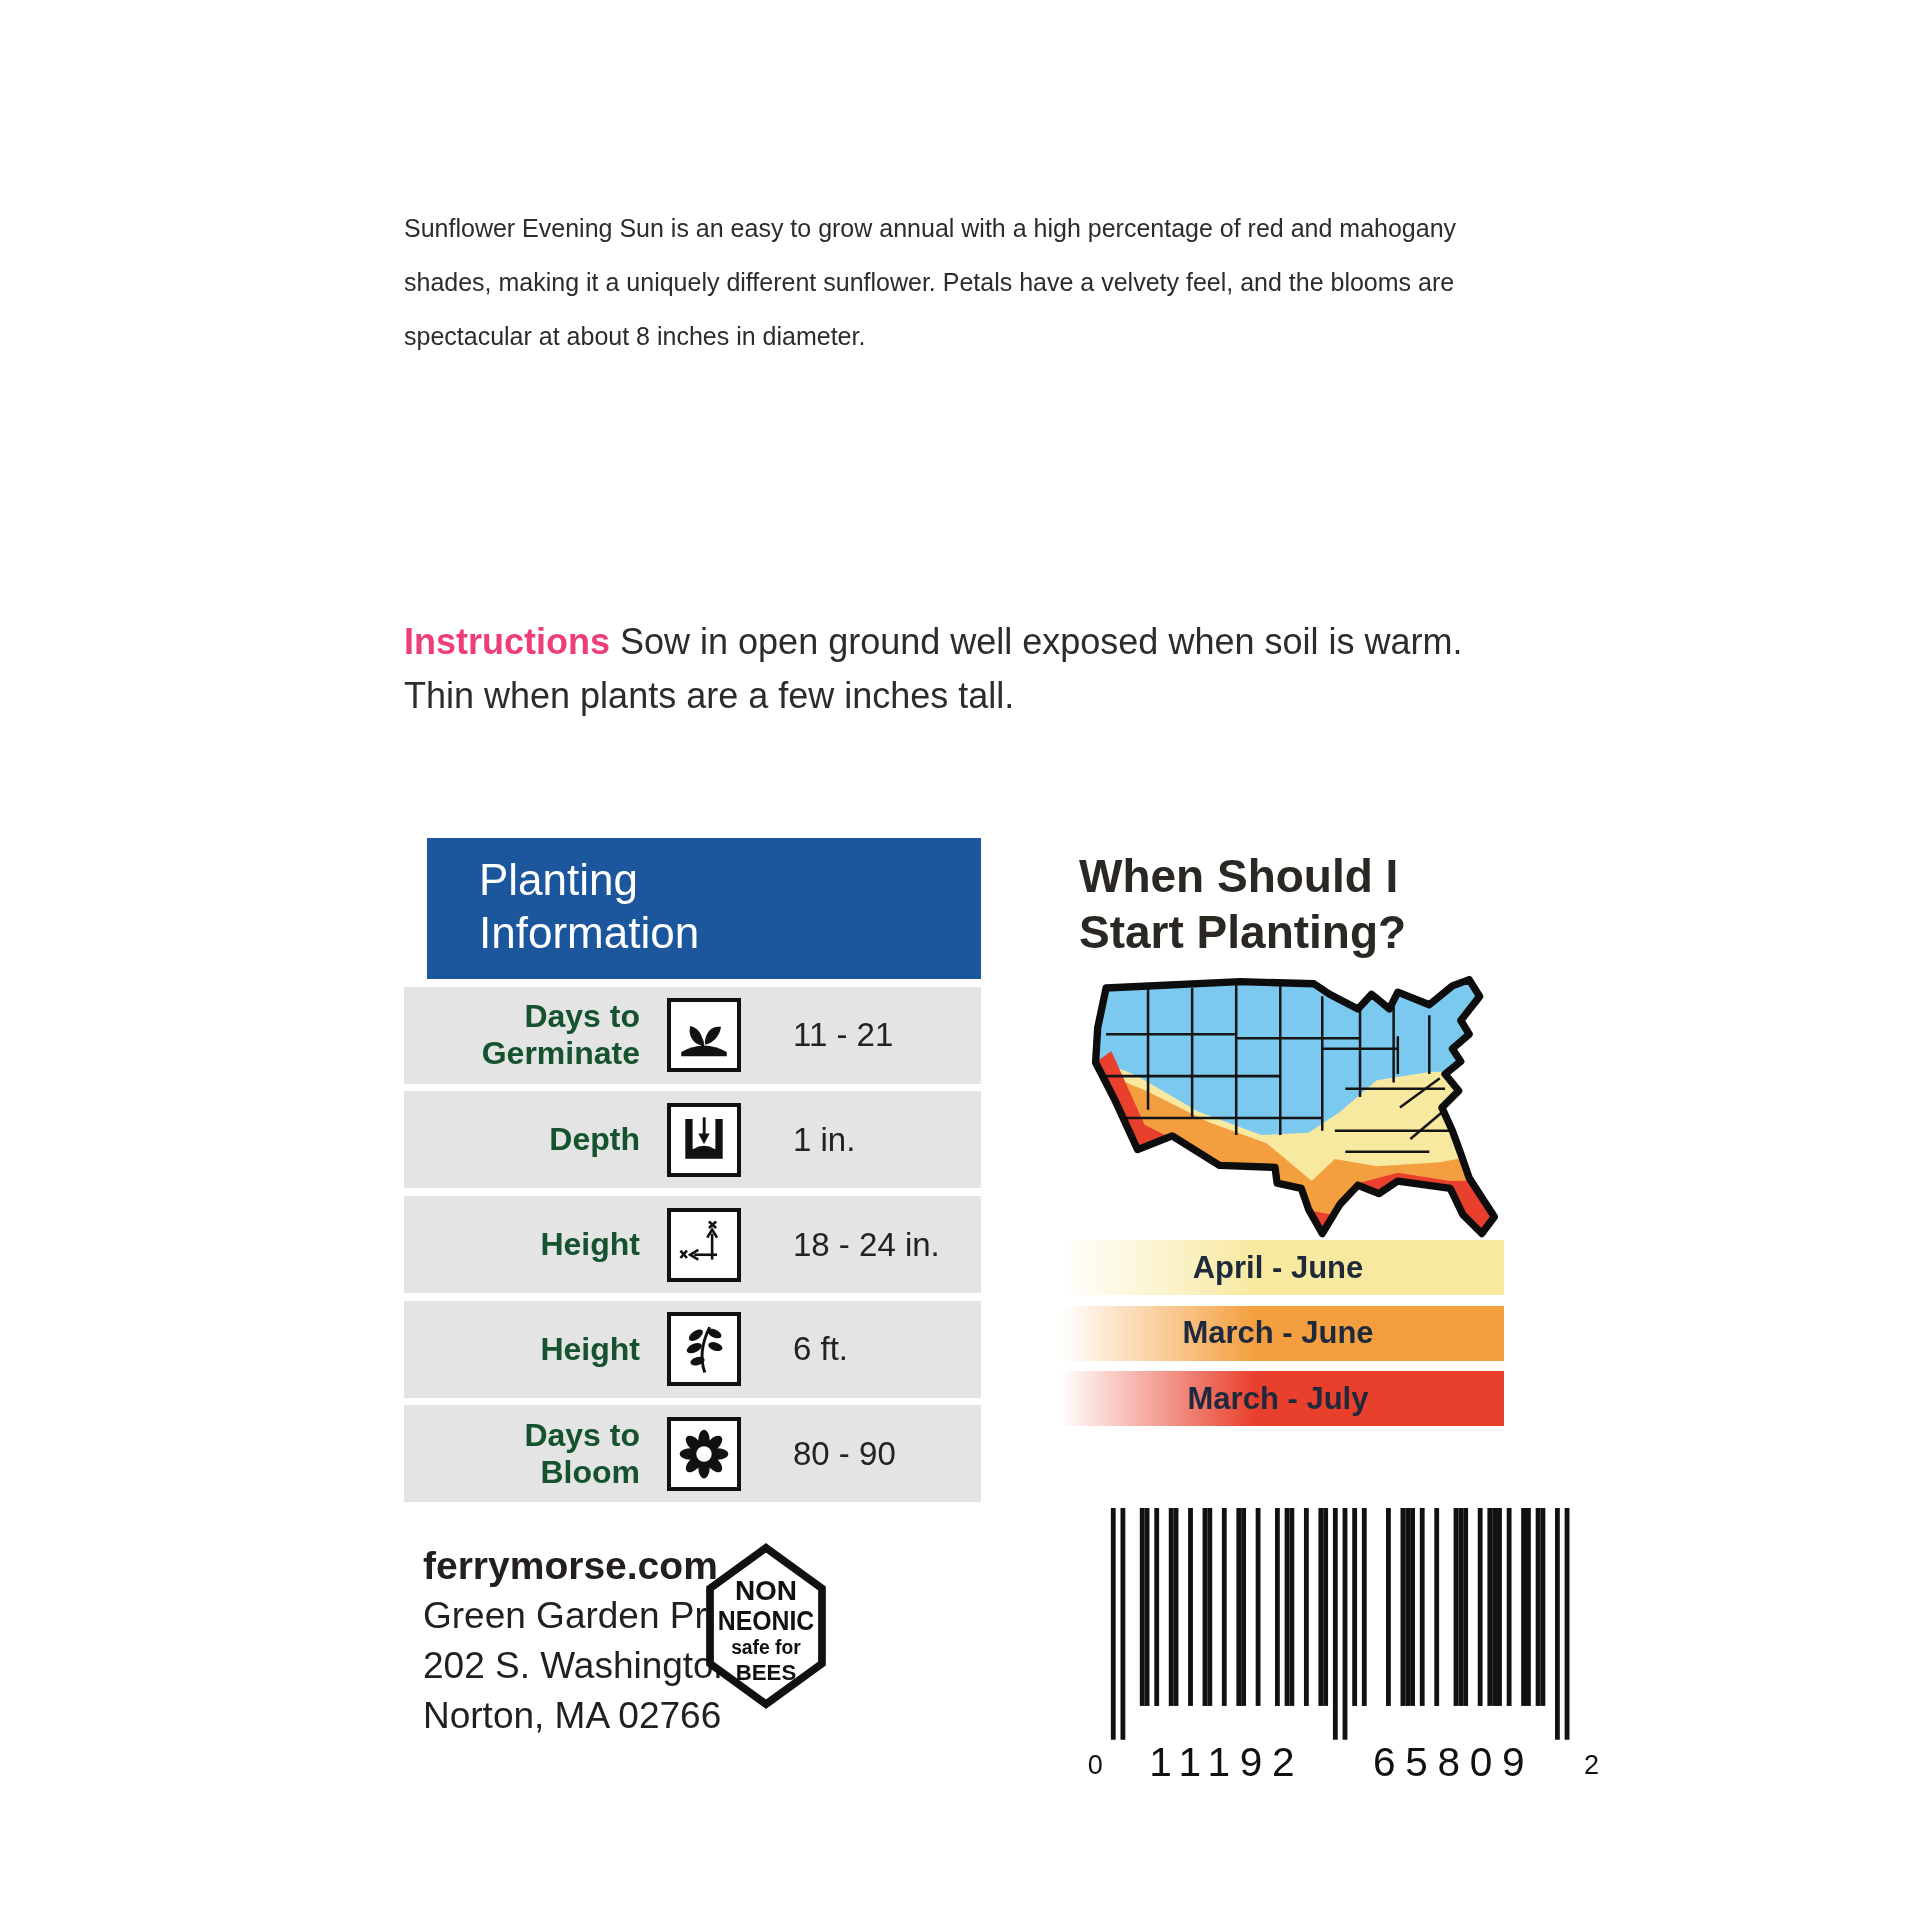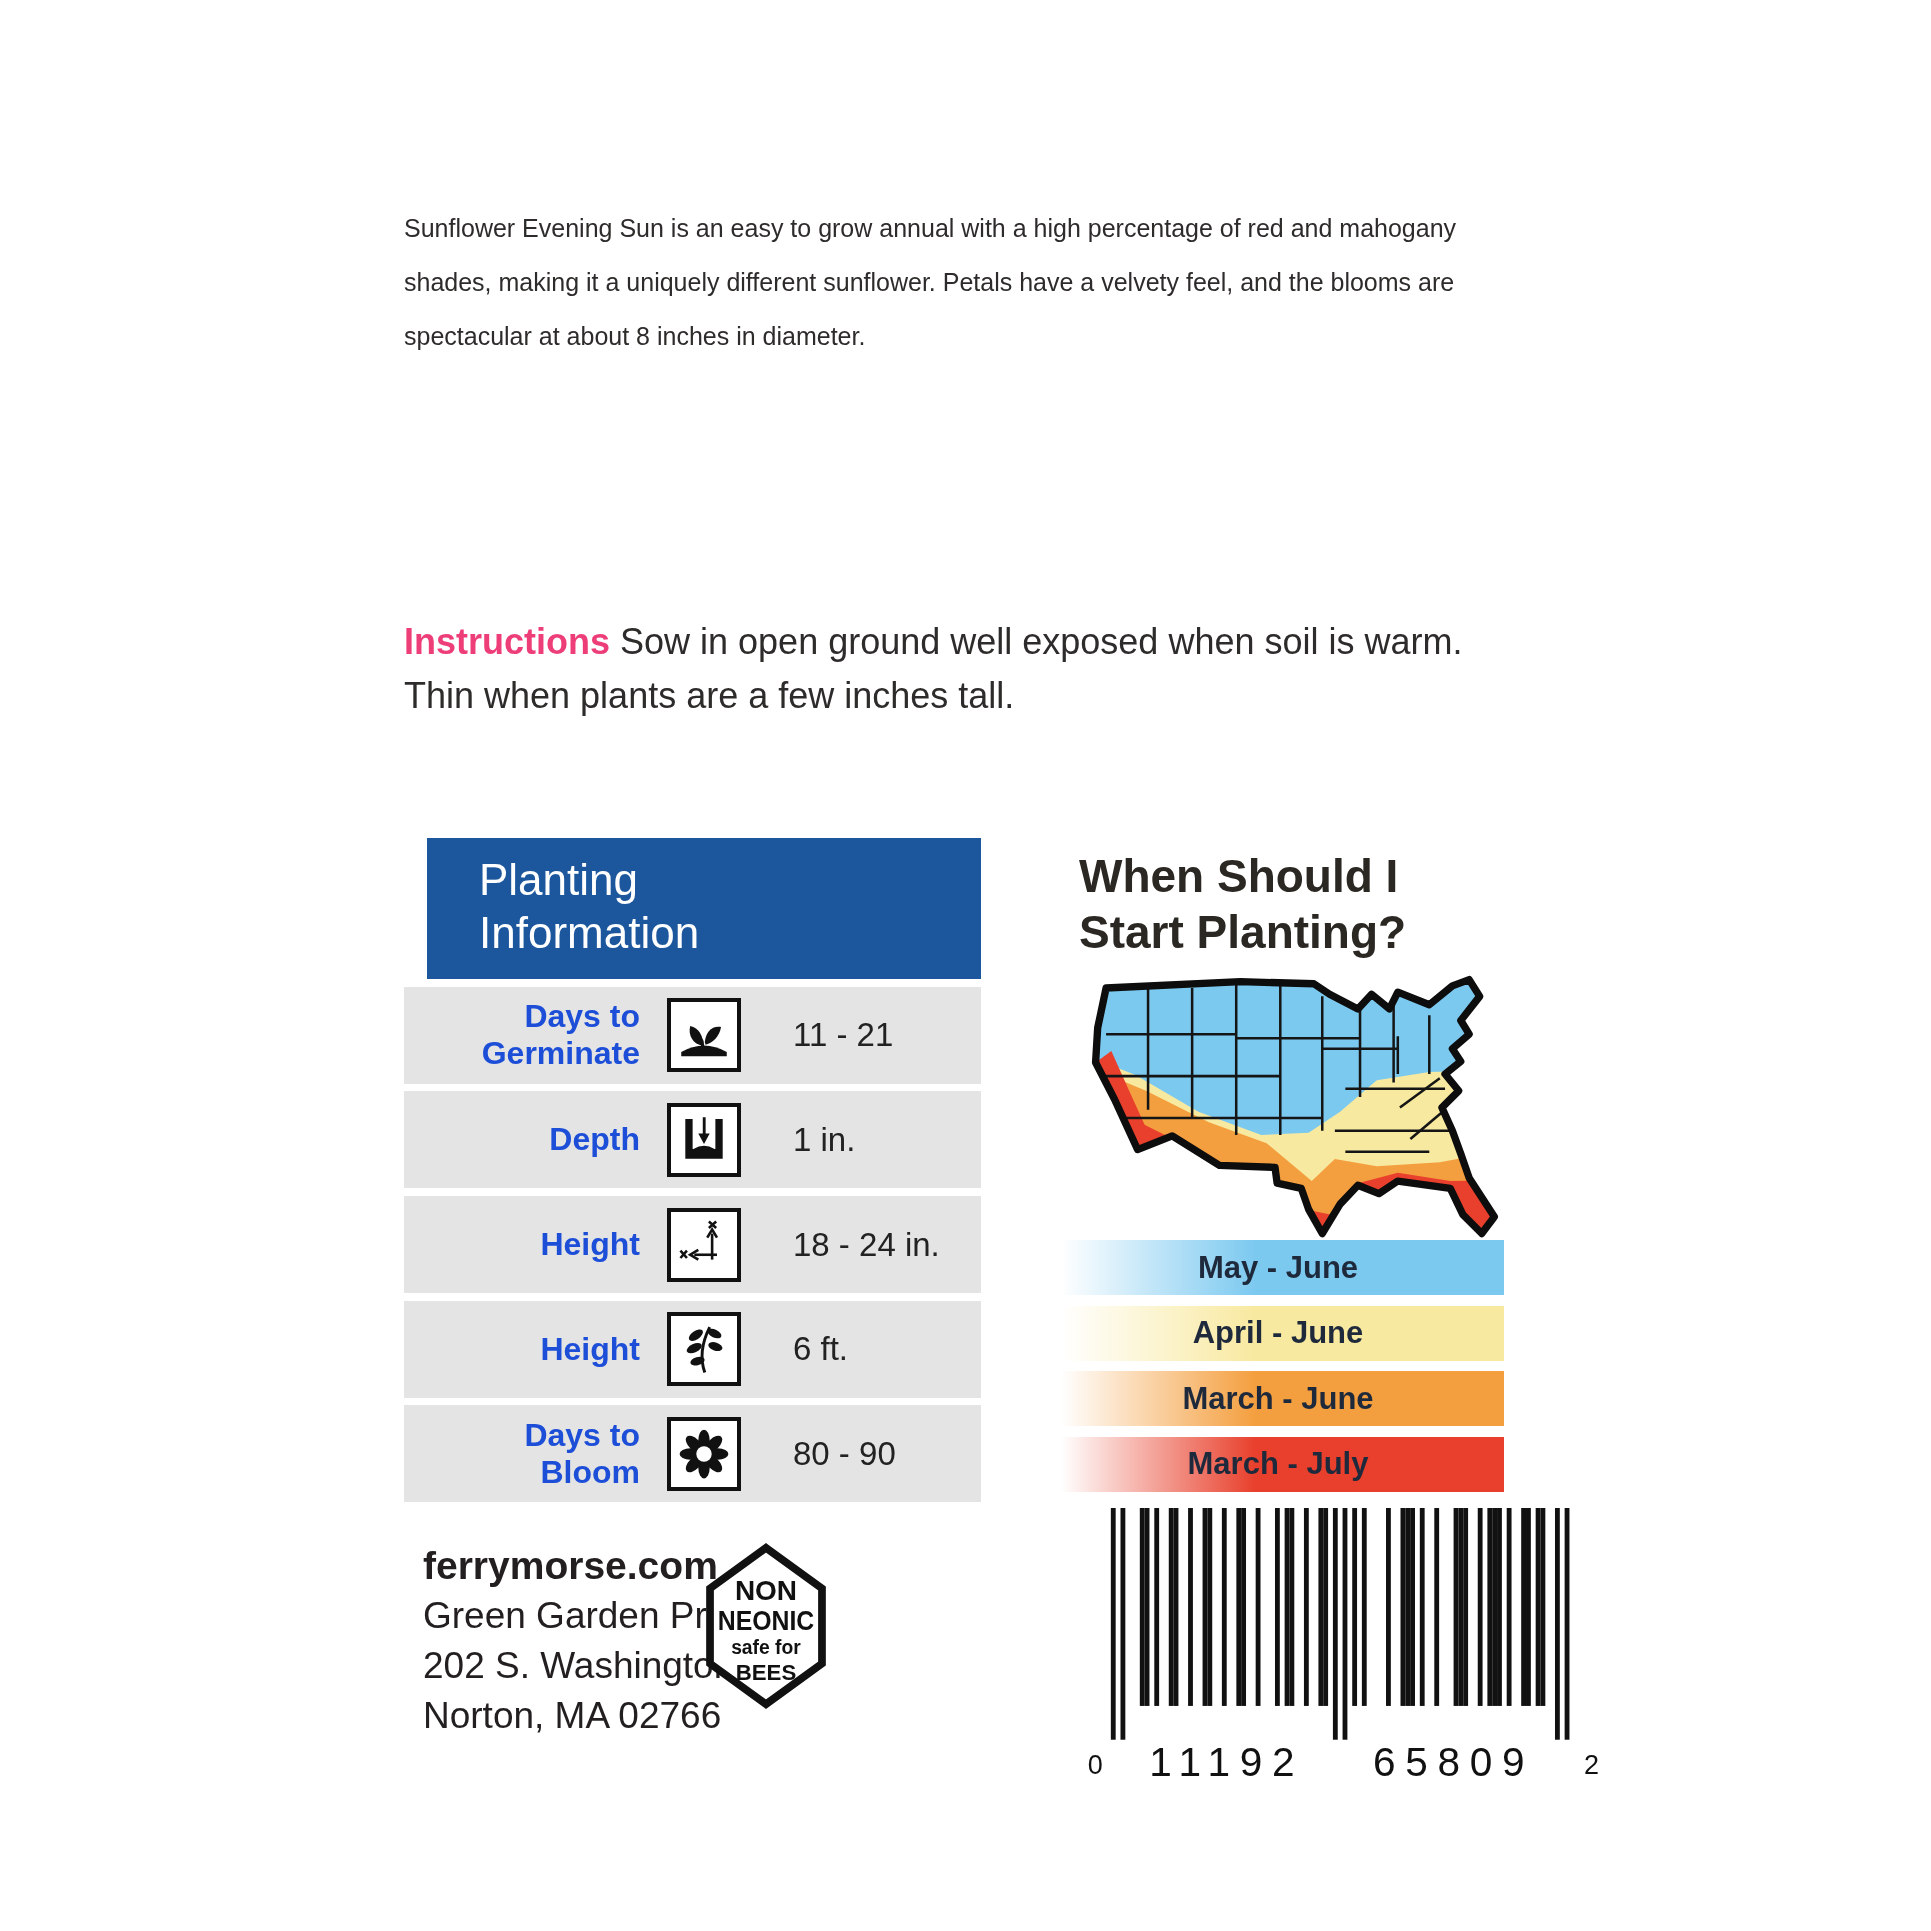--- a/index.html
+++ b/index.html
@@ -21,21 +21,21 @@
   .pt-header{
     height:141px;background:#1c579e;color:#ffffff;
     font-size:44px;line-height:53px;font-weight:400;
     padding:15.4px 0 0 52px;box-sizing:border-box;white-space:pre-line;margin-left:23px;
   }
   .pt-row{
     display:flex;align-items:center;height:97px;background:#e4e4e4;margin-top:7.7px;
   }
   .pt-label{
     width:236px;text-align:right;font-weight:700;font-size:32px;line-height:37px;
-    color:#1d4ed8;white-space:pre-line;flex:none;
+    color:#14532d;white-space:pre-line;flex:none;
   }
   .pt-iconbox{
     flex:none;width:66px;height:66px;margin-left:27px;background:#fff;
     border:4.8px solid #111;display:flex;align-items:center;justify-content:center;
   }
   .pt-iconbox svg{display:block;}
   .pt-value{margin-left:52px;font-size:33px;color:#222;}
 
   
   .wsp-title{
@@ -190,23 +190,20 @@
             <path d="M340,100 L302,128"></path>
             <path d="M345,130 L312,158"></path>
           <path d="M250,170 H330"></path>
         </g>
       </g>
       <path fill="none" stroke="#0d0d0d" stroke-width="7" stroke-linejoin="round" d="M14,52 L22,14 L150,8 L220,10 L235,20 L262,34 L275,20 L292,34 L300,18 L330,30 L352,12 L368,6 L378,22 L360,45 L368,58 L352,72 L360,84 L345,96 L358,112 L342,128 L352,150 L360,172 L368,195 L392,232 L380,248 L362,230 L350,205 L300,198 L282,210 L262,202 L245,220 L228,248 L215,225 L208,205 L185,200 L183,185 L130,183 L85,155 L52,168 L30,120 L12,85 Z"></path>
     </svg>
   </div>
 
   <div class="zone-bars">
-    <div class="zone-bar" style="--c: #7cc9f0;">
-      <span>May - June</span>
-    </div>
     <div class="zone-bar" style="--c: #f8e9a0;">
       <span>April - June</span>
     </div>
     <div class="zone-bar" style="--c: #f49f3f;">
       <span>March - June</span>
     </div>
     <div class="zone-bar" style="--c: #e8402c;">
       <span>March - July</span>
     </div>
   </div>

